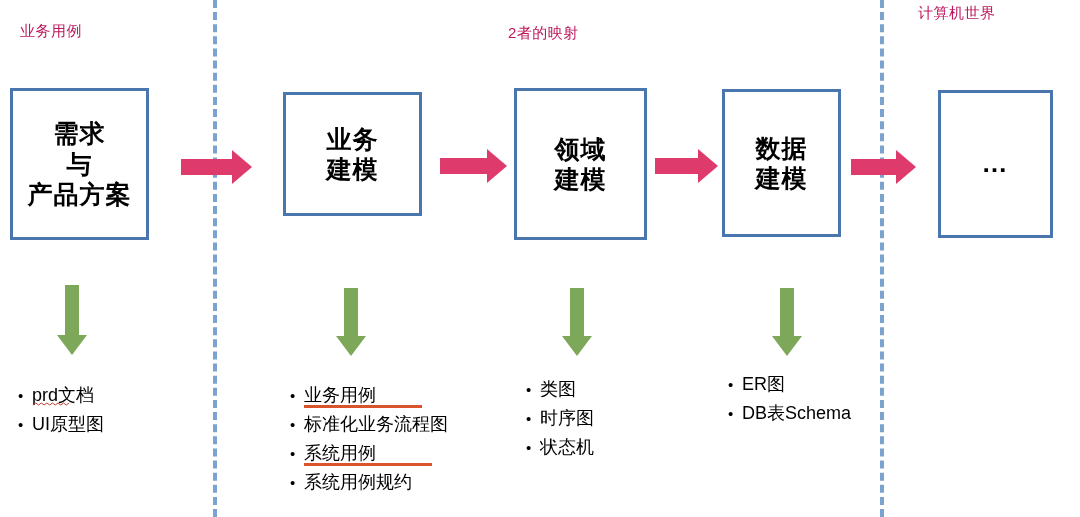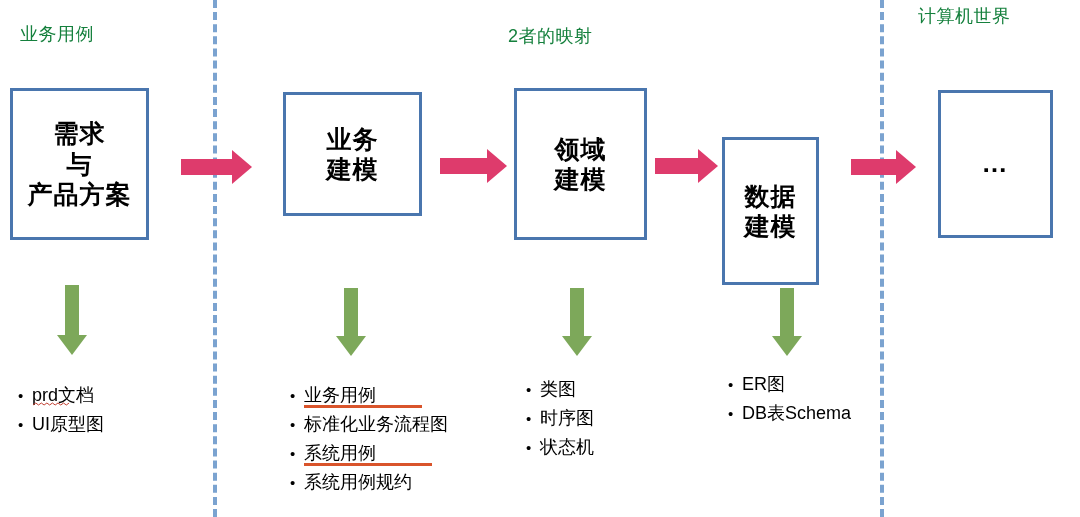--- a/index.html
+++ b/index.html
@@ -24,23 +24,23 @@
     position: absolute;
     top: 0;
     width: 0;
     height: 517px;
     border-left: 4px dashed #7BA3D0;
   }
 
   
   .zone-label {
     position: absolute;
-    font-size: 18px;
+    font-size: 15px;
     font-weight: 400;
-    color: #15803d;
+    color: #be185d;
     white-space: nowrap;
     letter-spacing: .5px;
   }
 
   
   .stage-box {
     position: absolute;
     box-sizing: border-box;
     border: 3px solid #4A76AE;
     background: #ffffff;
@@ -178,21 +178,21 @@
   <div class="stage-box" style="left:283px; top:92px; width:139px; height:124px;">
     <span class="stage-text">业务
 建模</span>
   </div>
 
   <div class="stage-box" style="left:514px; top:88px; width:133px; height:152px;">
     <span class="stage-text">领域
 建模</span>
   </div>
 
-  <div class="stage-box" style="left:722px; top:89px; width:97px; height:148px;margin-top:48px;">
+  <div class="stage-box" style="left:722px; top:89px; width:119px; height:148px;">
     <span class="stage-text">数据
 建模</span>
   </div>
 
   <div class="stage-box" style="left:938px; top:90px; width:115px; height:148px;">
     <span class="stage-text ellipsis">…</span>
   </div>
 
   <div class="arrow-right" style="left:181px; top:150px; width:71px;">
     <div class="shaft" style="width:51px;"></div>

